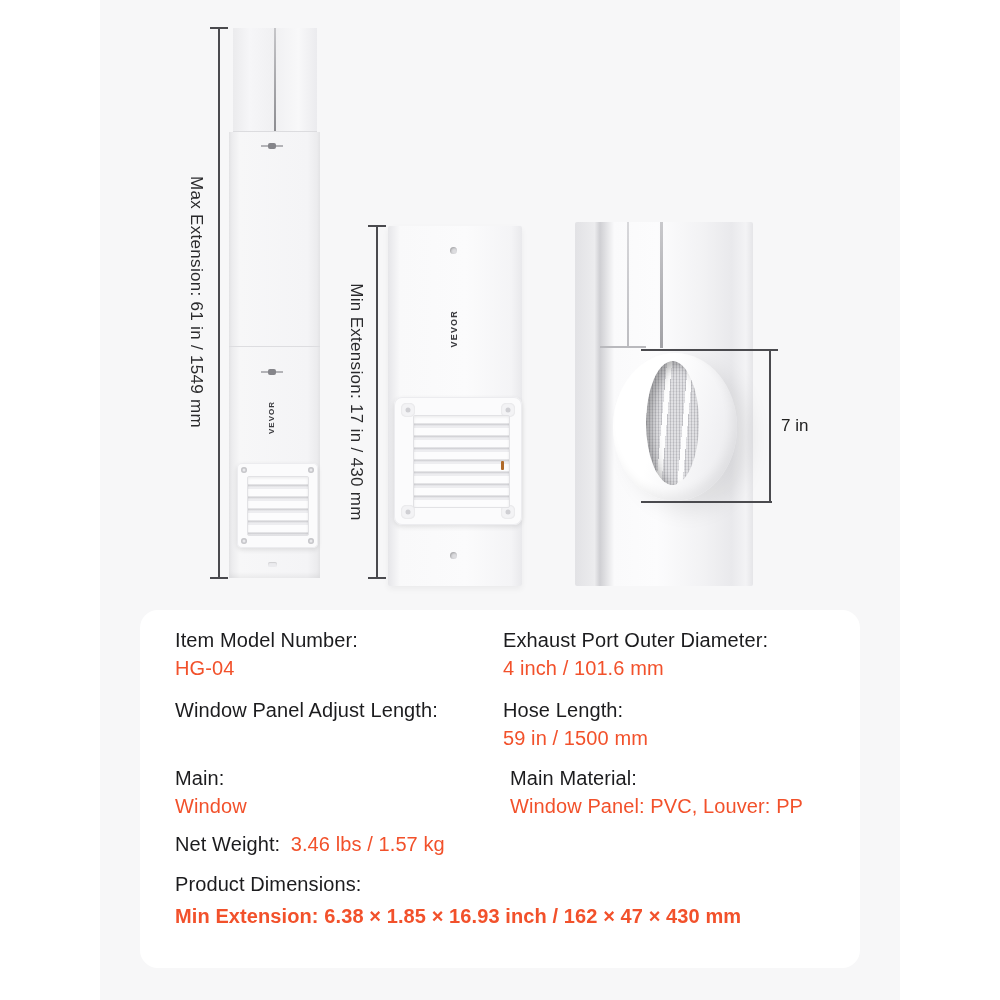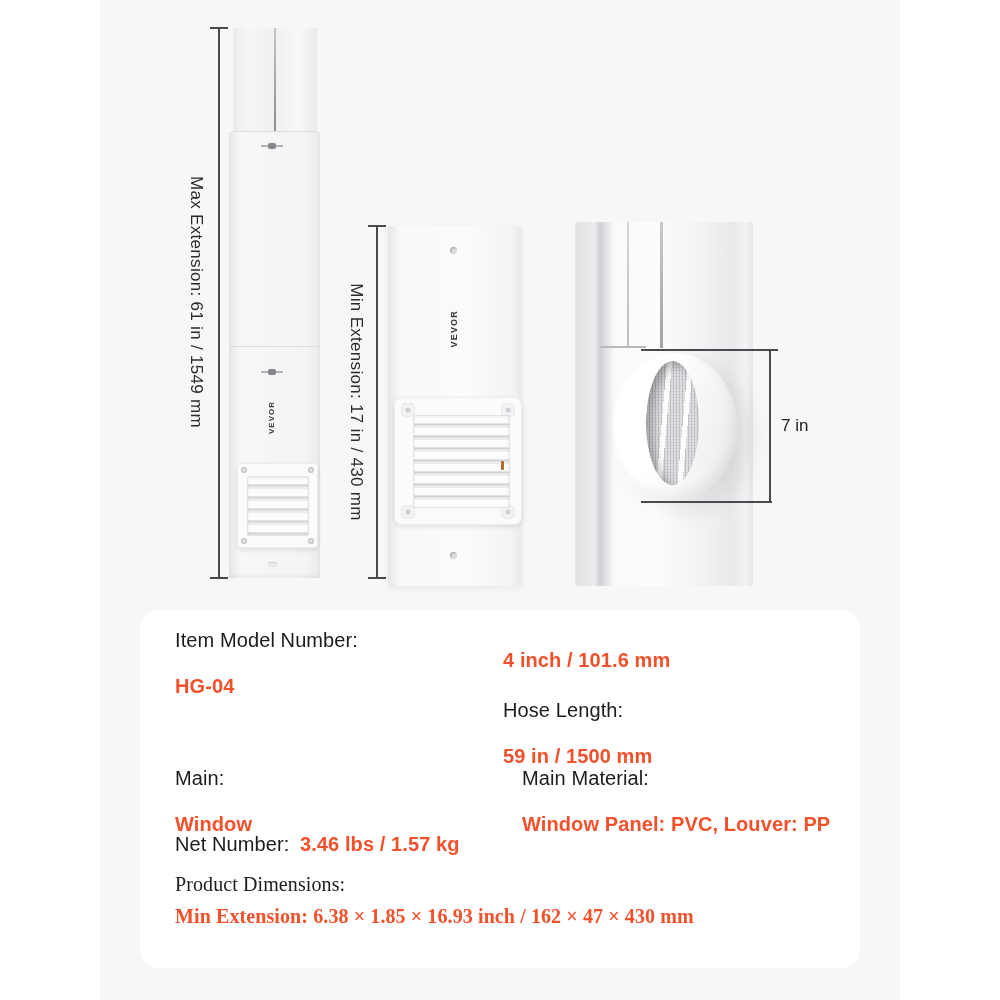--- a/index.html
+++ b/index.html
@@ -106,21 +106,21 @@
     box-shadow:inset 6px 4px 10px rgba(0,0,0,.28);
   }
 
   
   .spec-card{
     position:absolute;left:140px;top:610px;width:720px;height:358px;
     background:var(--card);border-radius:18px;
   }
   .spec-item{position:absolute;}
   .spec-label{font-size:20px;color:var(--text);line-height:26px;letter-spacing:.1px;}
-  .spec-value{font-size:20px;font-weight:700;color:var(--accent);line-height:26px;margin-top:20px;letter-spacing:.1px;}
+  .spec-value{font-size:20px;font-weight:400;color:var(--accent);line-height:26px;margin-top:2px;letter-spacing:.1px;}
   .spec-inline .spec-label,.spec-inline .spec-value{display:inline;}
   .spec-inline .spec-value{margin-left:6px;}
   .spec-value-line{font-size:20px;font-weight:700;color:var(--accent);line-height:26px;letter-spacing:.1px;}
 </style>
 </head>
 <body>
 
 <div class="stage">
   <div class="gray-band"></div>
 
@@ -200,45 +200,47 @@
   </div>
 
   <div class="spec-card">
 
     <div class="spec-item" style="left:35px;top:17px;">
       <div class="spec-label">Item Model Number:</div>
       <div class="spec-value">HG-04</div>
     </div>
 
     <div class="spec-item" style="left:363px;top:17px;">
+      <div class="spec-label">Exhaust Port Outer Diameter:</div>
       <div class="spec-value">4 inch / 101.6 mm</div>
     </div>
 
     <div class="spec-item" style="left:35px;top:87px;">
+      <div class="spec-label">Window Panel Adjust Length:</div>
     </div>
 
     <div class="spec-item" style="left:363px;top:87px;">
       <div class="spec-label">Hose Length:</div>
       <div class="spec-value">59 in / 1500 mm</div>
     </div>
 
     <div class="spec-item" style="left:35px;top:155px;">
       <div class="spec-label">Main:</div>
       <div class="spec-value">Window</div>
     </div>
 
-    <div class="spec-item" style="left:382px;top:155px;">
+    <div class="spec-item" style="left:370px;top:155px;">
       <div class="spec-label">Main Material:</div>
       <div class="spec-value">Window Panel: PVC, Louver: PP</div>
     </div>
 
     <div class="spec-item spec-inline" style="left:35px;top:221px;">
-      <span class="spec-label">Net Number:</span>
+      <span class="spec-label">Net Weight:</span>
       <span class="spec-value">3.46 lbs / 1.57 kg</span>
     </div>
 
-    <div class="spec-item" style="left:35px;top:261px;font-family:Liberation Serif, serif;">
+    <div class="spec-item" style="left:35px;top:261px;">
       <div class="spec-label">Product Dimensions:</div>
       <div class="spec-value-line" style="margin-top:6px;">Min Extension: 6.38 × 1.85 × 16.93 inch / 162 × 47 × 430 mm</div>
     </div>
 
   </div>
 </div>
 
 </body></html>

